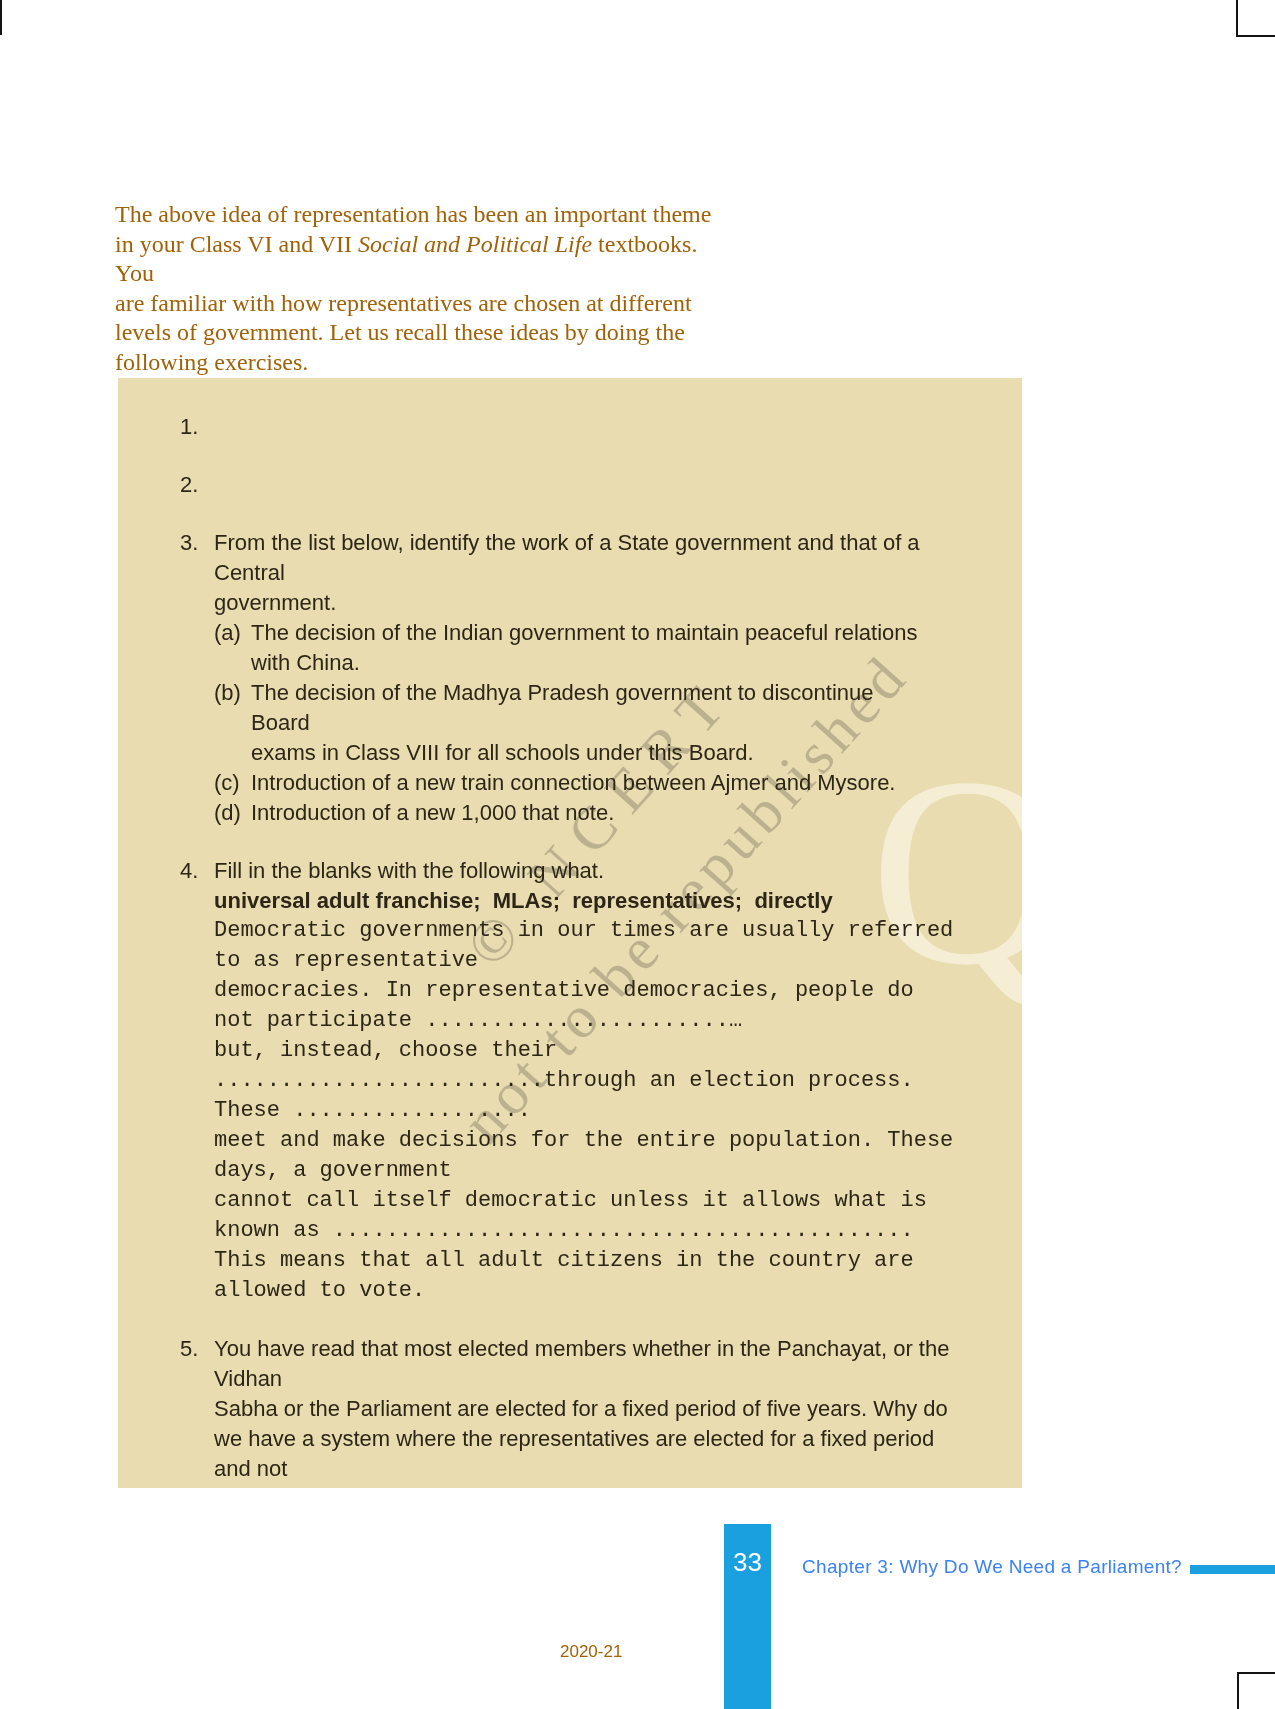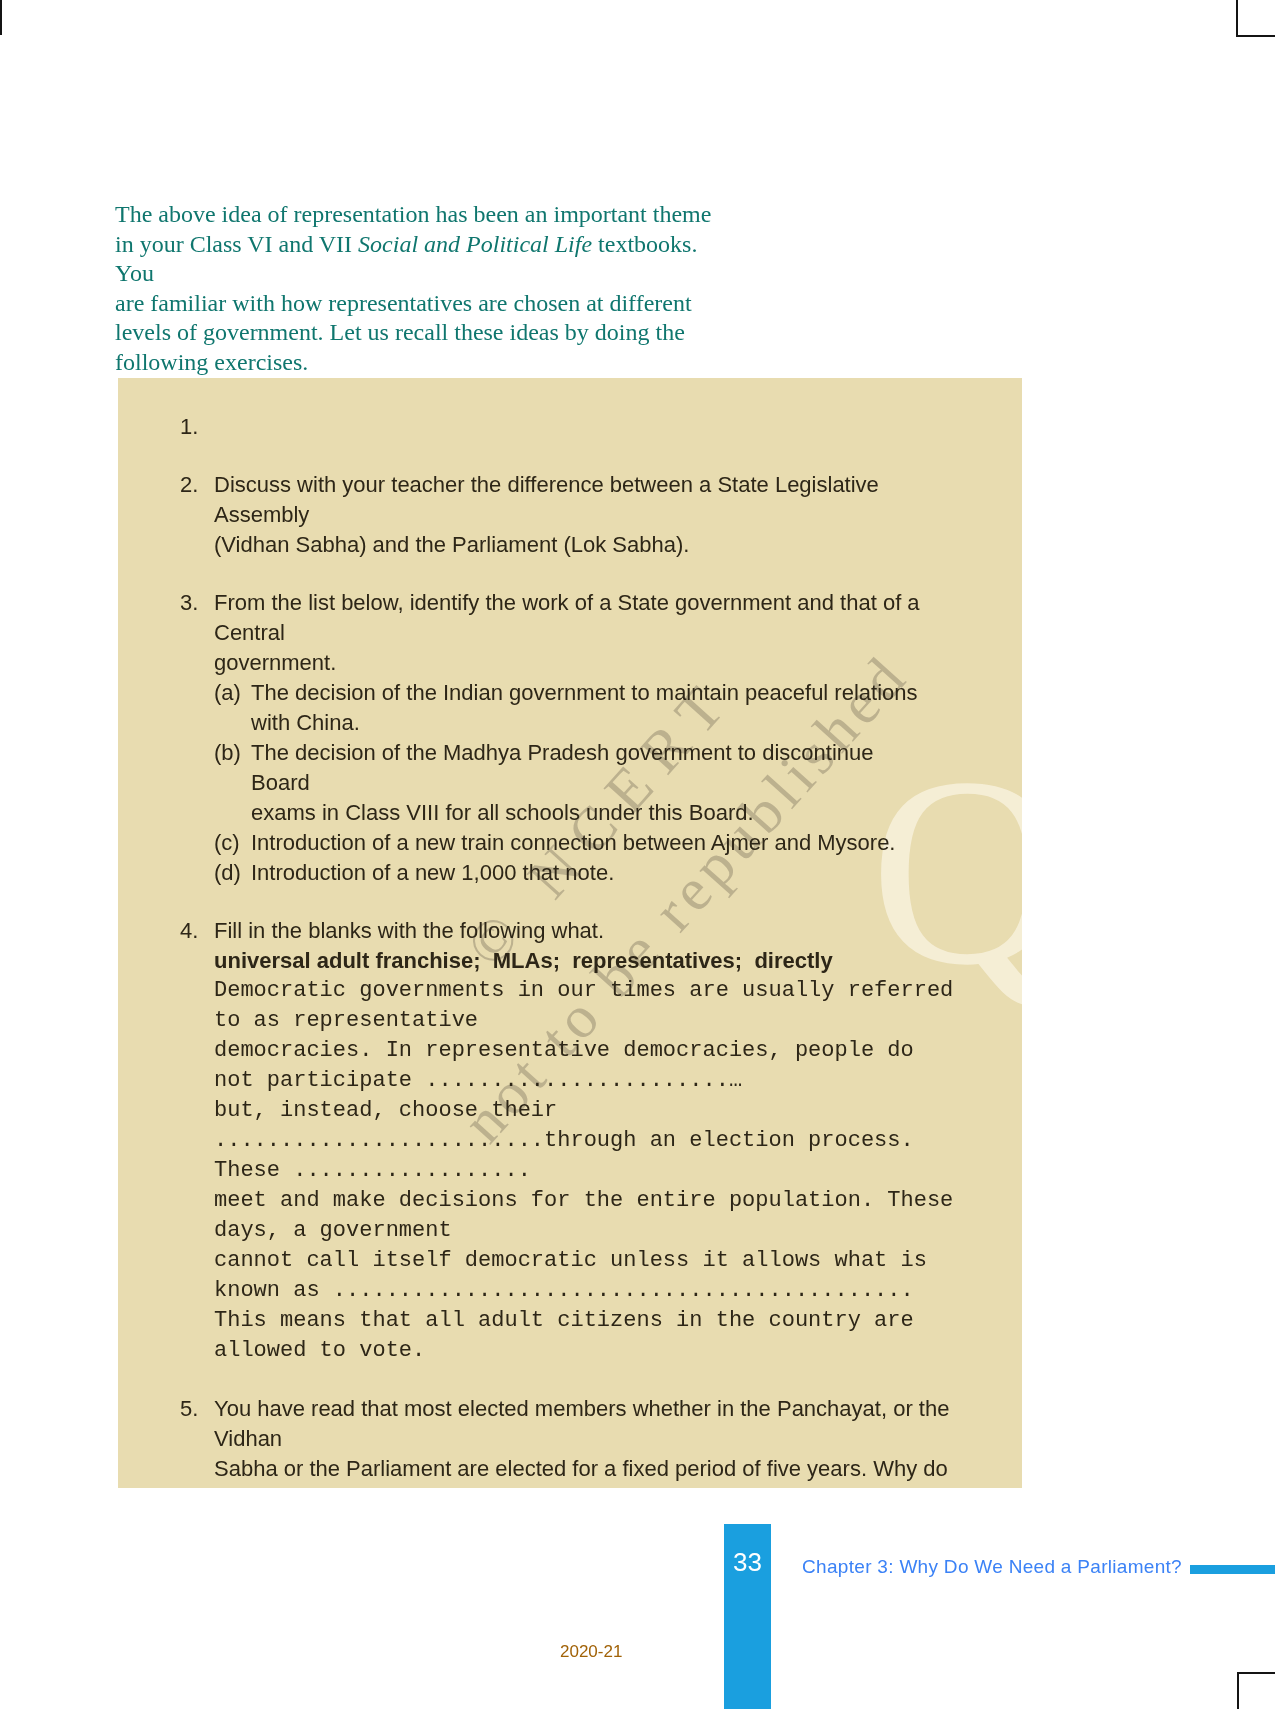--- a/index.html
+++ b/index.html
@@ -12,21 +12,21 @@
   .crop-tl   { left:0; top:0; width:2px; height:35px; }
   .crop-tr-v { left:1236px; top:0; width:2px; height:37px; }
   .crop-tr-h { left:1236px; top:35px; width:39px; height:2px; }
   .crop-br-h { left:1237px; top:1672px; width:38px; height:2px; }
   .crop-br-v { left:1237px; top:1672px; width:2px; height:37px; }
 
   
   .intro {
     position:absolute; left:115px; top:176px; width:610px;
     font-family:"Liberation Serif", serif; font-size:24px; line-height:29.5px;
-    color:#0f766e; white-space:pre-line;
+    color:#a16207; white-space:pre-line;
   }
   .intro i { font-family:"Liberation Serif", serif;margin-top:16px; }
 
   
   .exercise-box {
     position:absolute; left:118px; top:378px; width:904px; height:1110px;
     background:#e8dcb0; overflow:hidden;
   }
   
   .wm-diag {
@@ -102,24 +102,20 @@
     <div class="wm-q">Q</div>
 
     <div class="ex-list">
 
       <div class="ex-item">
         <div class="ex-num">1.</div>
       </div>
 
       <div class="ex-item">
         <div class="ex-num">2.</div>
-        <div class="ex-body">
-          <div class="ex-text">Discuss with your teacher the difference between a State Legislative Assembly
-(Vidhan Sabha) and the Parliament (Lok Sabha).</div>
-        </div>
       </div>
 
       <div class="ex-item">
         <div class="ex-num">3.</div>
         <div class="ex-body">
           <div class="ex-text">From the list below, identify the work of a State government and that of a Central
 government.</div>
           <div class="sub-item">
             <span class="sub-label">(a)</span>
             <div class="sub-text">The decision of the Indian government to maintain peaceful relations

